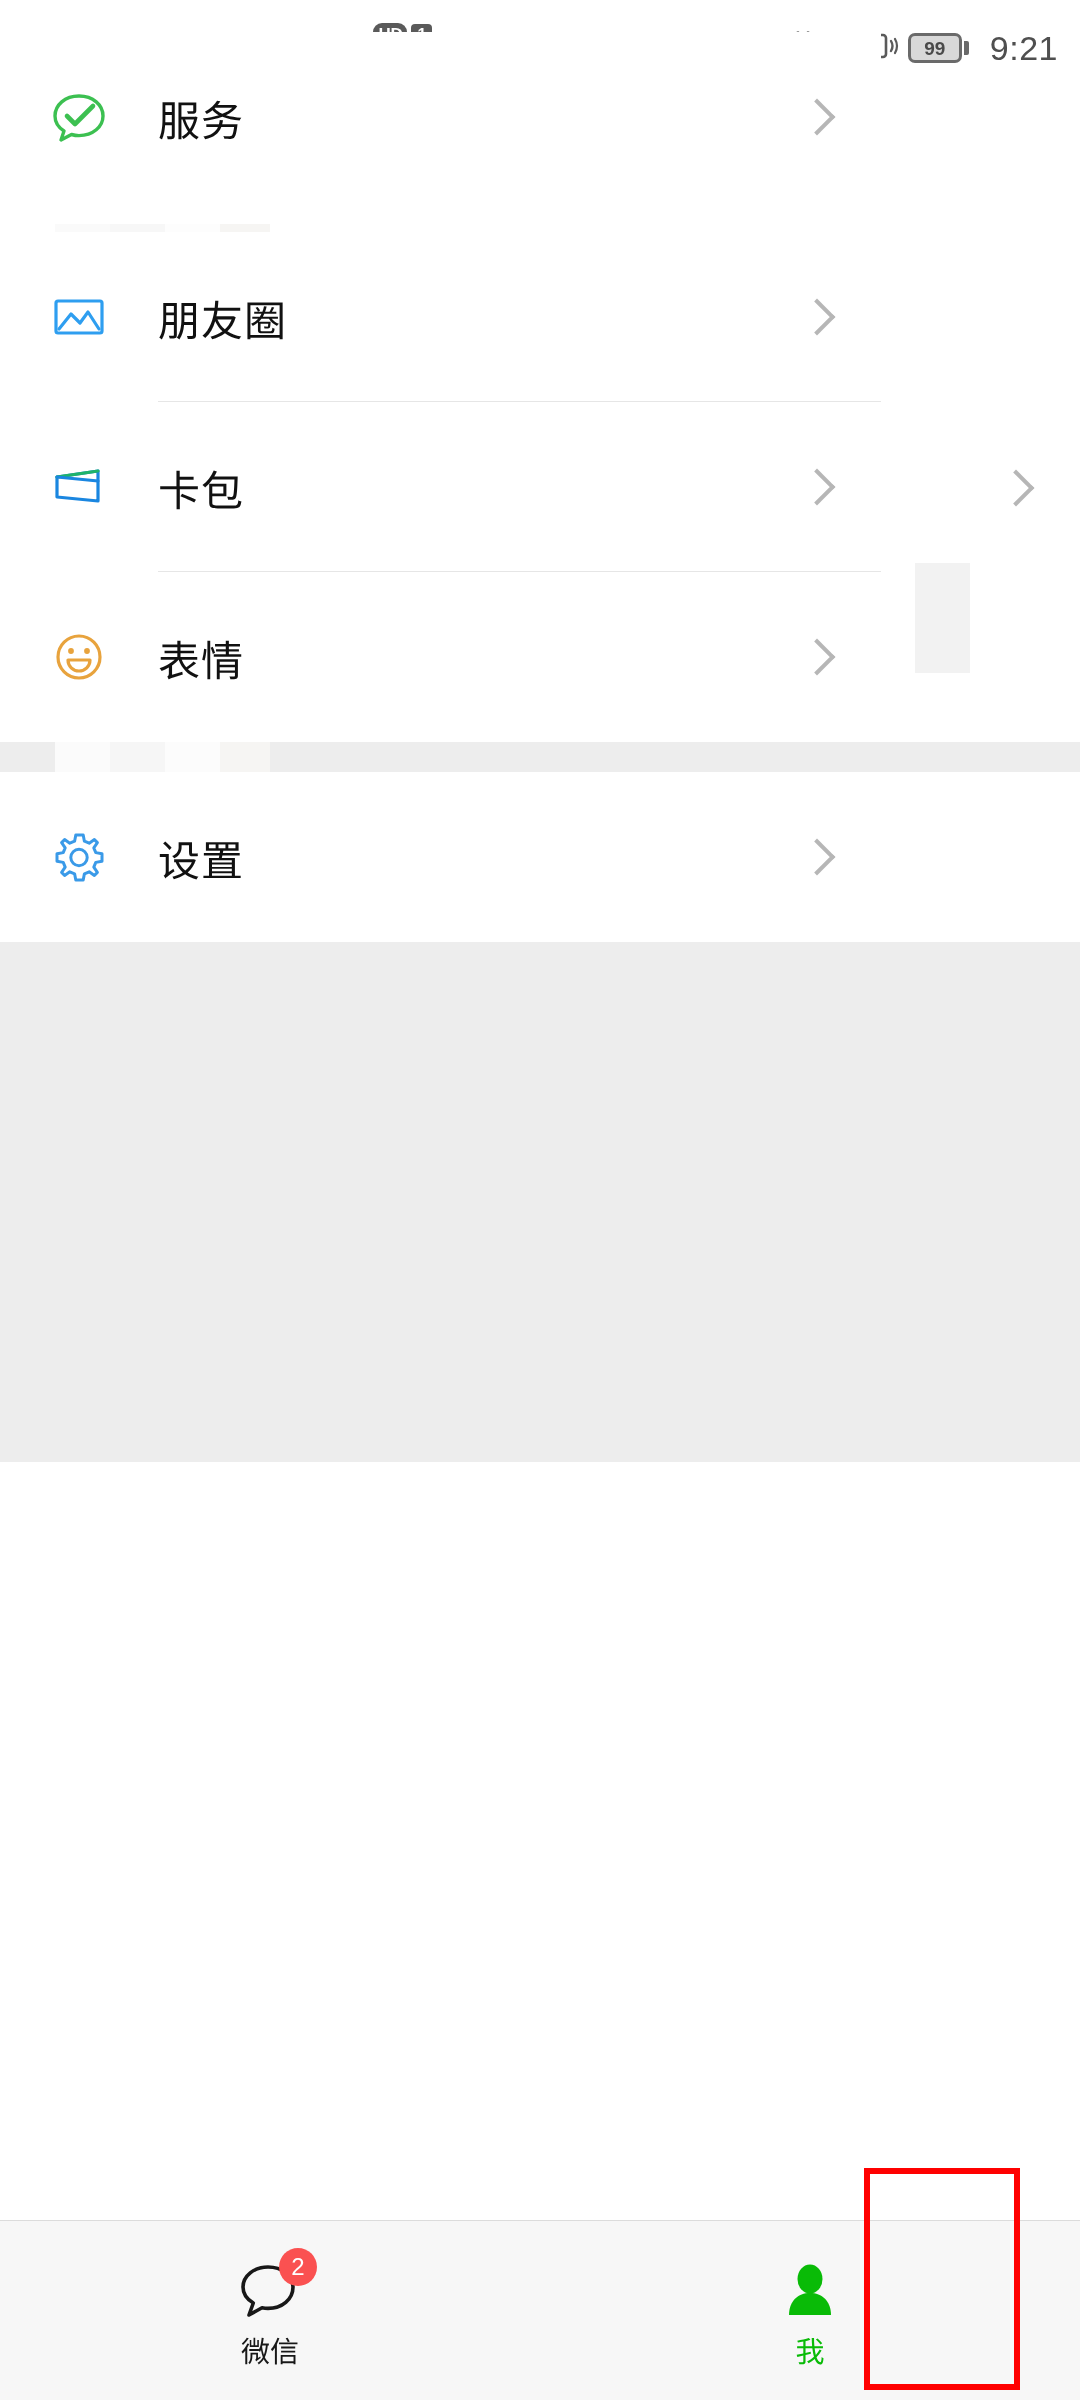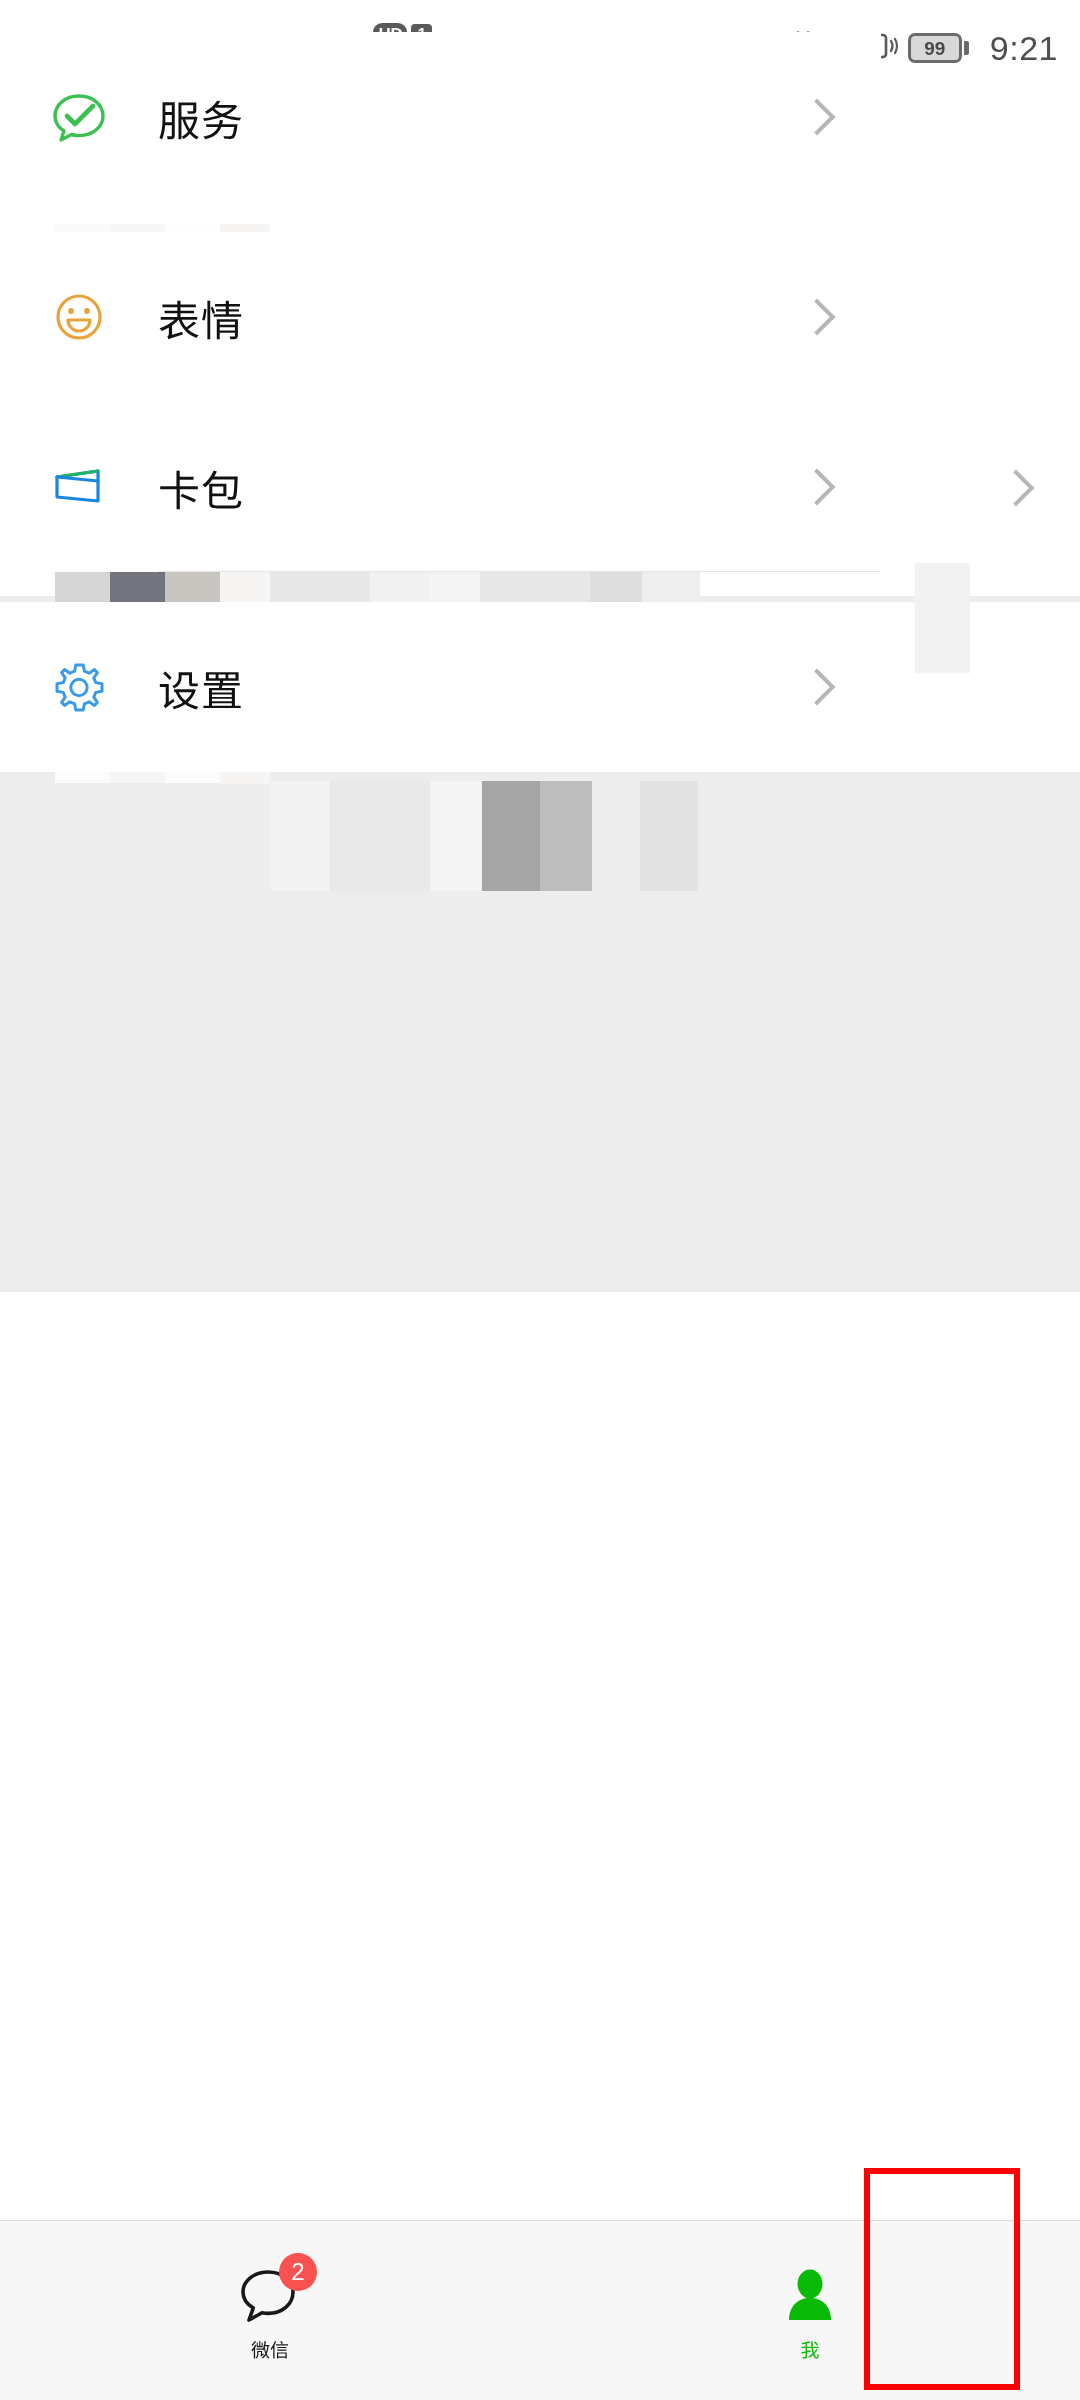--- a/index.html
+++ b/index.html
@@ -280,23 +280,23 @@
   }
   .tab-icon-box {
     position: relative;
     width: 74px;
     height: 74px;
     display: flex;
     align-items: center;
     justify-content: center;
   }
   .tab-label {
-    font-size: 19px;
+    font-size: 29px;
     color: #181818;
-    font-family: Liberation Mono, monospace;
+    font-family: Liberation Sans, sans-serif;
     line-height: 1;
   }
   .tab-label.active { color: #09bb07; }
   .badge {
     position: absolute;
     top: -6px;
     right: -10px;
     min-width: 38px;
     height: 38px;
     border-radius: 19px;
@@ -488,51 +488,64 @@
         <span class="chev"></span>
       </span>
   </div>
 </div>
 
 <div class="gap" style="height:30px"></div>
 
 <div class="group">
 
 
+  <div class="row">
+    <span class="icon-wrap">
+      <svg width="62" height="62" viewBox="0 0 62 62">
+        <rect x="8" y="15" width="46" height="32" rx="2" fill="none" stroke="#2e9ef0" stroke-width="3.2"></rect>
+        <path d="M11 43 L23 28 L32 37 L40 26 L51 43" fill="none" stroke="#2e9ef0" stroke-width="3.2" stroke-linejoin="round" stroke-linecap="round"></path>
+      </svg>
+    </span>
+    <span class="row-label">朋友圈</span>
+    <span class="row-chevron chev-wrap">
+        <span class="chev"></span>
+      </span>
+    <span class="row-divider"></span>
+  </div>
+
+  <div class="row">
+    <span class="icon-wrap">
+      <svg width="62" height="62" viewBox="0 0 62 62">
+        <path d="M9 21 L50 15 L50 45 L9 41 Z" fill="none" stroke="#1a86e0" stroke-width="3.2" stroke-linejoin="round"></path>
+        <path d="M9 21 L50 15" fill="none" stroke="#1fb36a" stroke-width="3.2" stroke-linecap="round"></path>
+        <path d="M9 21 L50 25" fill="none" stroke="#1a86e0" stroke-width="3.0" stroke-linecap="round"></path>
+      </svg>
+    </span>
+    <span class="row-label">卡包</span>
+    <span class="row-chevron chev-wrap">
+        <span class="chev"></span>
+      </span>
+    <span class="row-divider"></span>
+  </div>
 
   <div class="row">
     <span class="icon-wrap">
       <svg width="62" height="62" viewBox="0 0 62 62">
         <circle cx="31" cy="31" r="21" fill="none" stroke="#e8a33d" stroke-width="3.2"></circle>
         <circle cx="23" cy="25" r="2.9" fill="#e8a33d"></circle>
         <circle cx="39" cy="25" r="2.9" fill="#e8a33d"></circle>
         <path d="M20 34 L42 34 A11 11 0 0 1 20 34 Z" fill="none" stroke="#e8a33d" stroke-width="3.2" stroke-linejoin="round"></path>
       </svg>
     </span>
     <span class="row-label">表情</span>
     <span class="row-chevron chev-wrap">
         <span class="chev"></span>
       </span>
   </div>
 
-  <div class="row">
-    <span class="icon-wrap">
-      <svg width="62" height="62" viewBox="0 0 62 62">
-        <path d="M9 21 L50 15 L50 45 L9 41 Z" fill="none" stroke="#1a86e0" stroke-width="3.2" stroke-linejoin="round"></path>
-        <path d="M9 21 L50 15" fill="none" stroke="#1fb36a" stroke-width="3.2" stroke-linecap="round"></path>
-        <path d="M9 21 L50 25" fill="none" stroke="#1a86e0" stroke-width="3.0" stroke-linecap="round"></path>
-      </svg>
-    </span>
-    <span class="row-label">卡包</span>
-    <span class="row-chevron chev-wrap">
-        <span class="chev"></span>
-      </span>
-    <span class="row-divider"></span>
-  </div>
-
 </div>
 
 <div class="gap" style="height:30px"></div>
 
 <div class="group">
   <div class="row">
     <span class="icon-wrap">
       <svg width="62" height="62" viewBox="0 0 62 62">
         <path d="M31 9 L35.2 9 L36.4 15.2 L41.2 17.2 L46.4 13.6 L49.4 16.6 L45.8 21.8 L47.8 26.6 L54 27.8 L54 32 L54 35.2 L47.8 36.4 L45.8 41.2 L49.4 46.4 L46.4 49.4 L41.2 45.8 L36.4 47.8 L35.2 54 L31 54 L27.8 54 L26.6 47.8 L21.8 45.8 L16.6 49.4 L13.6 46.4 L17.2 41.2 L15.2 36.4 L9 35.2 L9 31 L9 27.8 L15.2 26.6 L17.2 21.8 L13.6 16.6 L16.6 13.6 L21.8 17.2 L26.6 15.2 L27.8 9 Z" fill="none" stroke="#3a9ae8" stroke-width="3.0" stroke-linejoin="round"></path>
         <circle cx="31" cy="31.5" r="8.2" fill="none" stroke="#3a9ae8" stroke-width="3.0"></circle>

